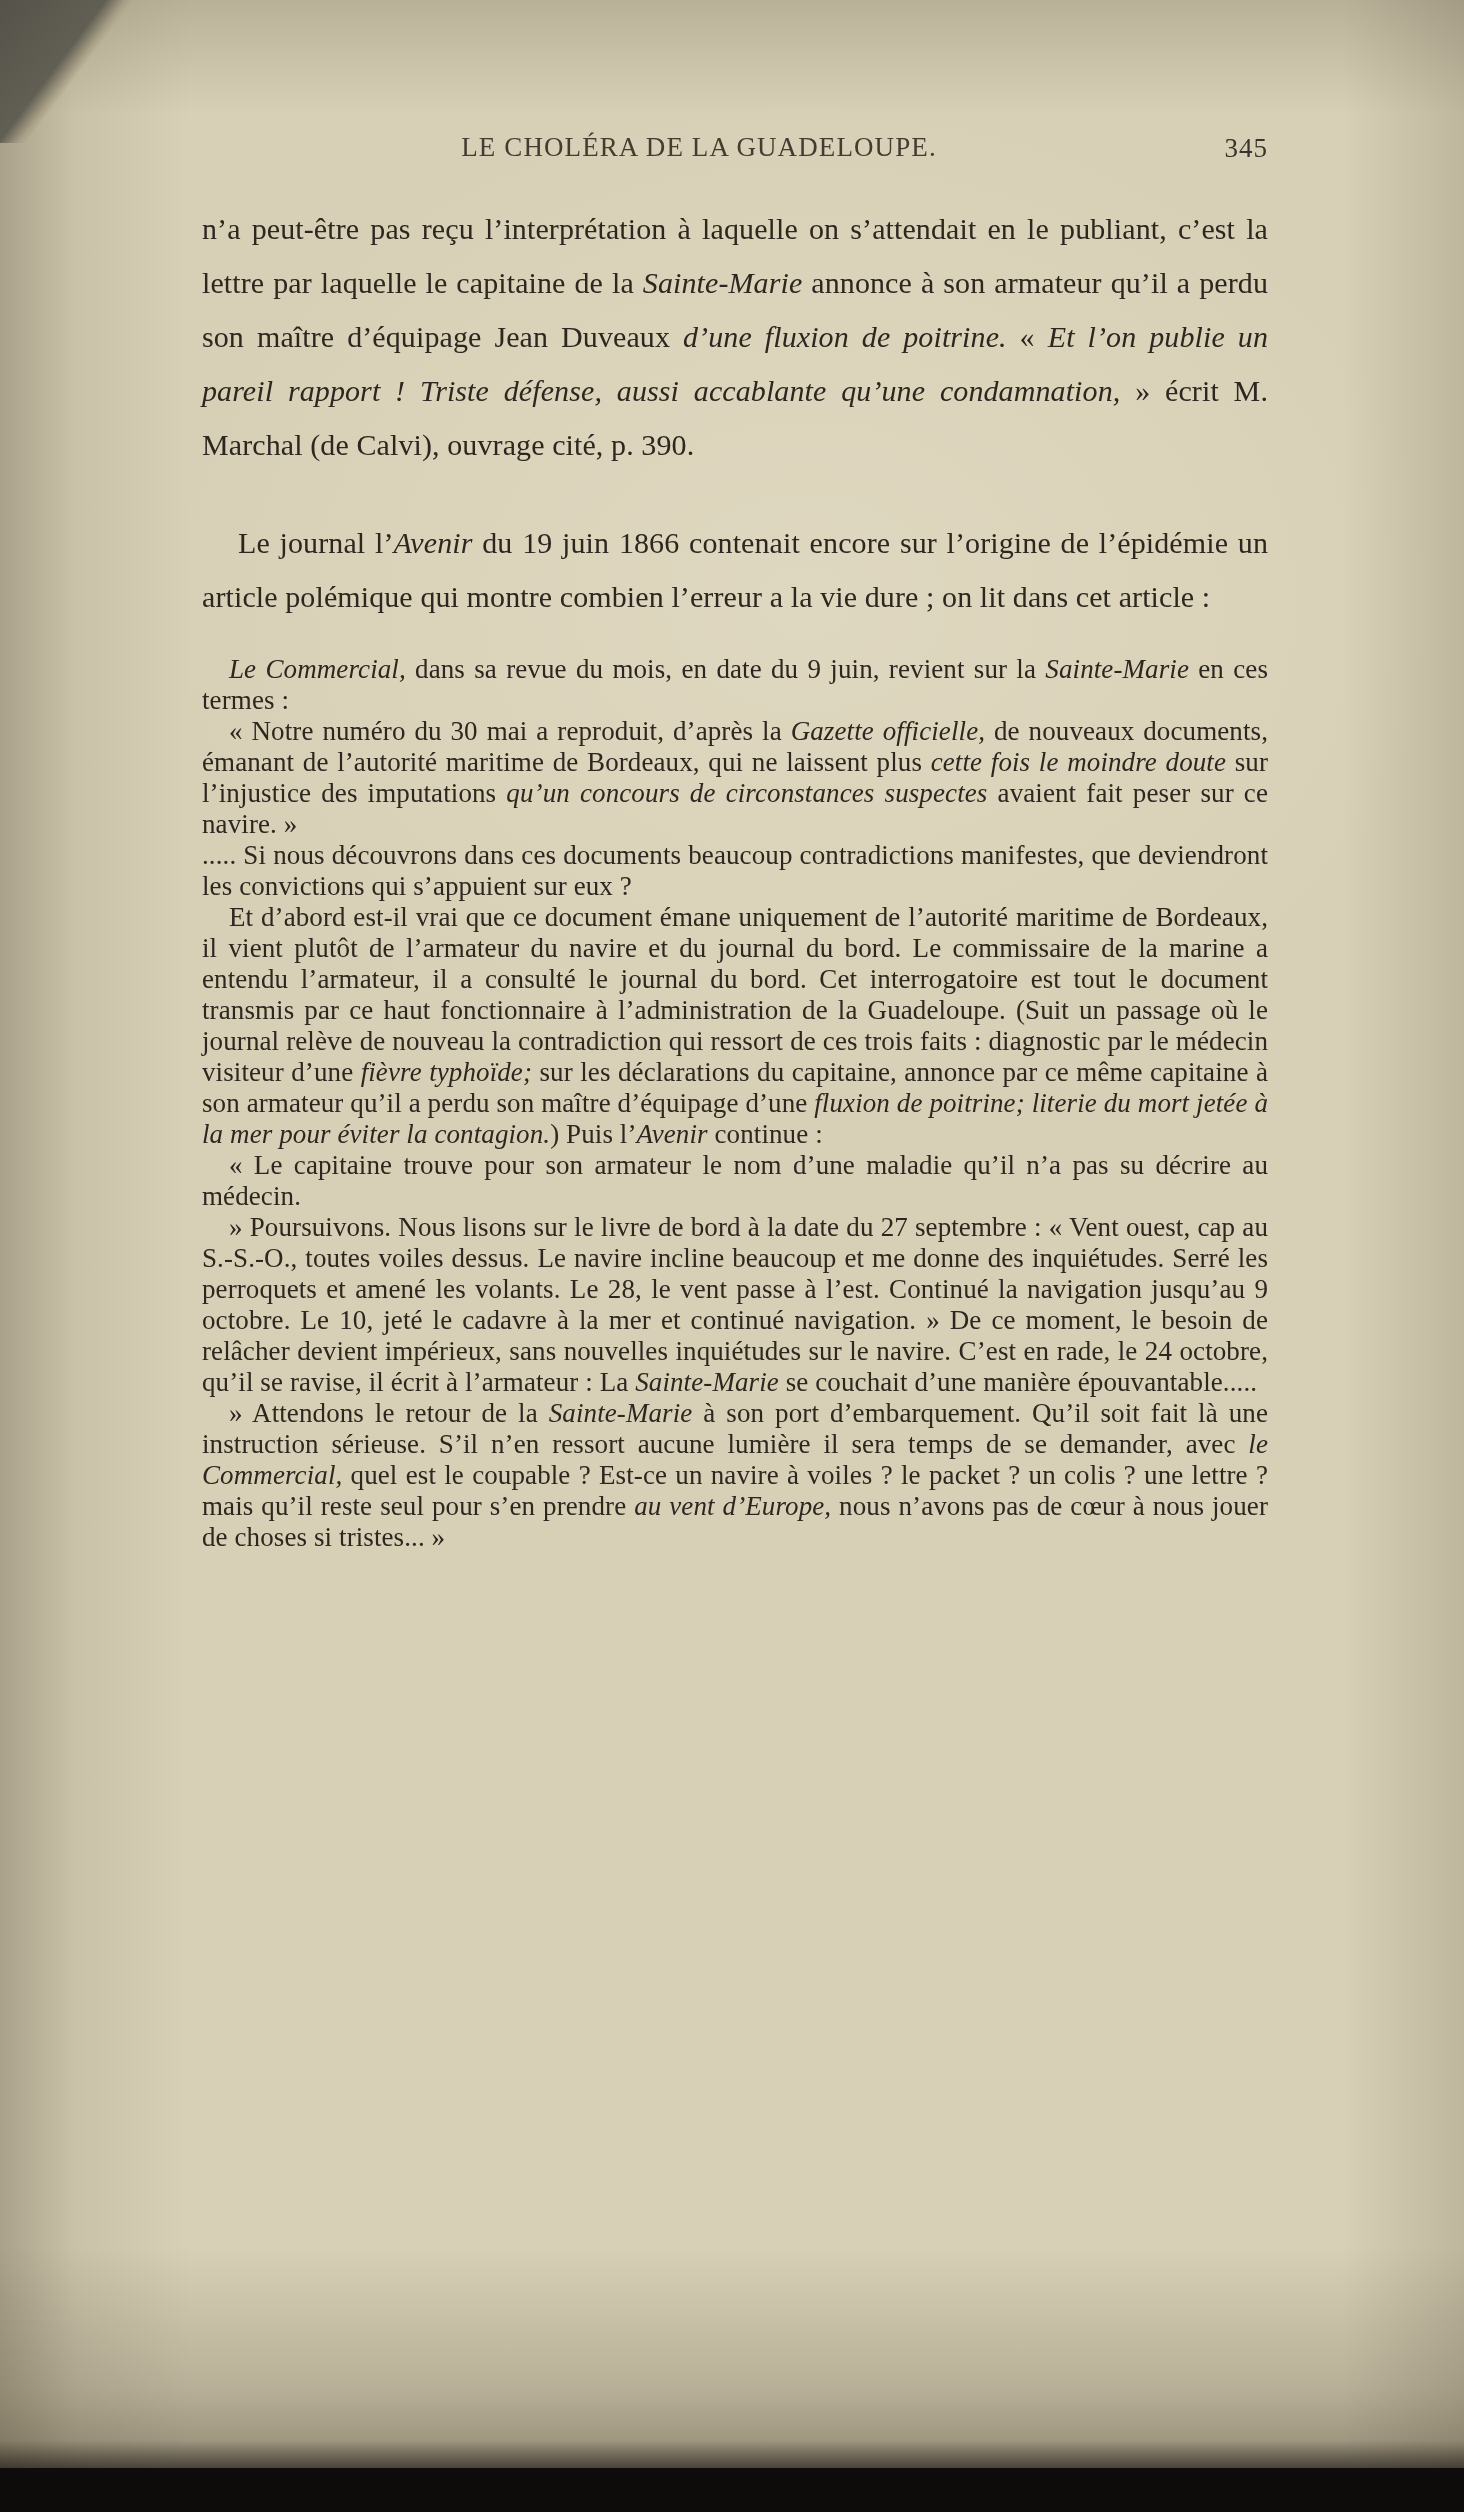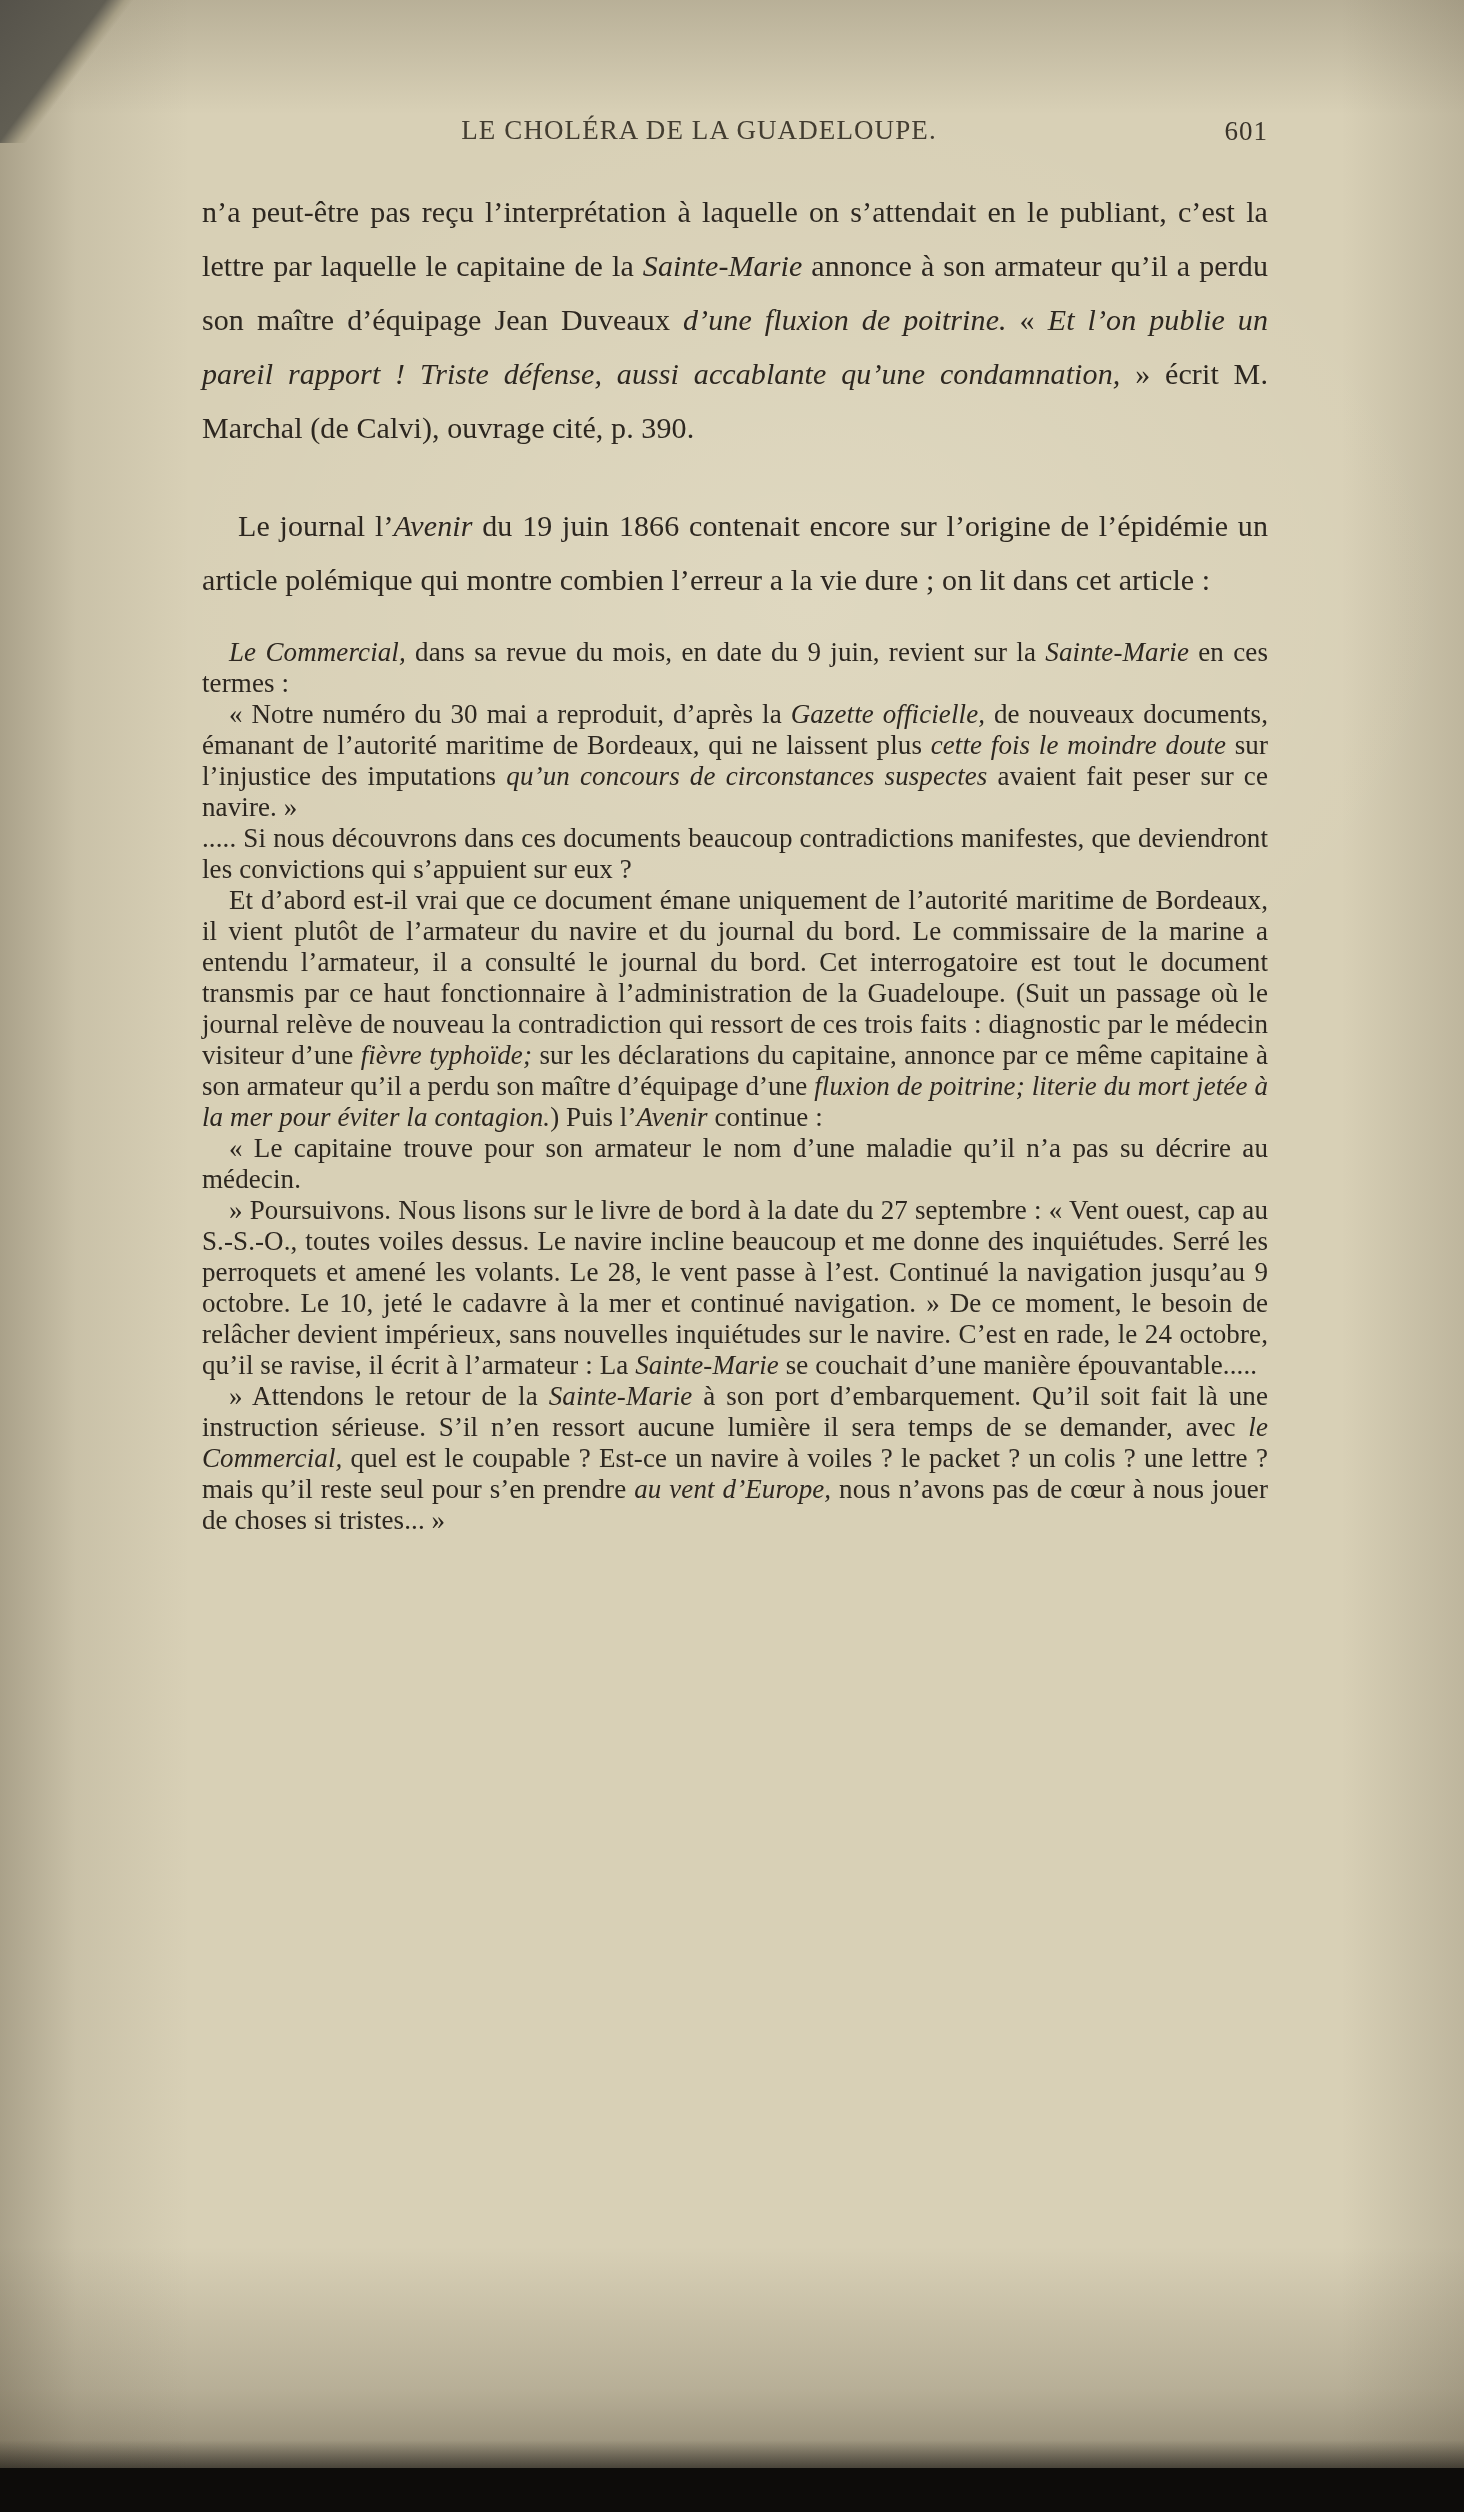--- a/index.html
+++ b/index.html
@@ -47,21 +47,21 @@
     position: absolute;
     left: 0; bottom: 0;
     width: 100%; height: 44px;
     background: var(--edge_dark, #0d0c0a);
   }
 
   
   .content {
     position: absolute;
     left: 202px;
-    top: 115px;
+    top: 132px;
     width: 1066px;
     color: var(--ink, #2d2720);
   }
 
   .header {
     position: relative;
     margin-bottom: 38px;
     height: 32px;
   }
   .title {
@@ -101,21 +101,21 @@
 <body>
 
 <div class="scan">
 
   <div class="corner-tl"></div>
 
   <div class="content">
 
     <header class="header">
       <div class="title">LE CHOLÉRA DE LA GUADELOUPE.</div>
-      <div class="pagenum">601</div>
+      <div class="pagenum">345</div>
     </header>
 
     <main>
 
       <p class="para body"><span>n’a peut-être pas reçu l’interprétation à laquelle on s’attendait en le publiant, c’est la lettre par laquelle le capitaine de la </span><span class="it">Sainte-Marie</span><span> annonce à son armateur qu’il a perdu son maître d’équipage Jean Duveaux </span><span class="it">d’une fluxion de poitrine.</span><span> « </span><span class="it">Et l’on publie un pareil rapport ! Triste défense, aussi accablante qu’une condamnation,</span><span> » écrit M. Marchal (de Calvi), ouvrage cité, p. 390.</span></p>
 
       <p class="para body gap indent"><span>Le journal l’</span><span class="it">Avenir</span><span> du 19 juin 1866 contenait encore sur l’origine de l’épidémie un article polémique qui montre combien l’erreur a la vie dure ; on lit dans cet article :</span></p>
 
       <p class="para quote gapq indent"><span class="it">Le Commercial,</span><span> dans sa revue du mois, en date du 9 juin, revient sur la </span><span class="it">Sainte-Marie</span><span> en ces termes :</span></p>
 

